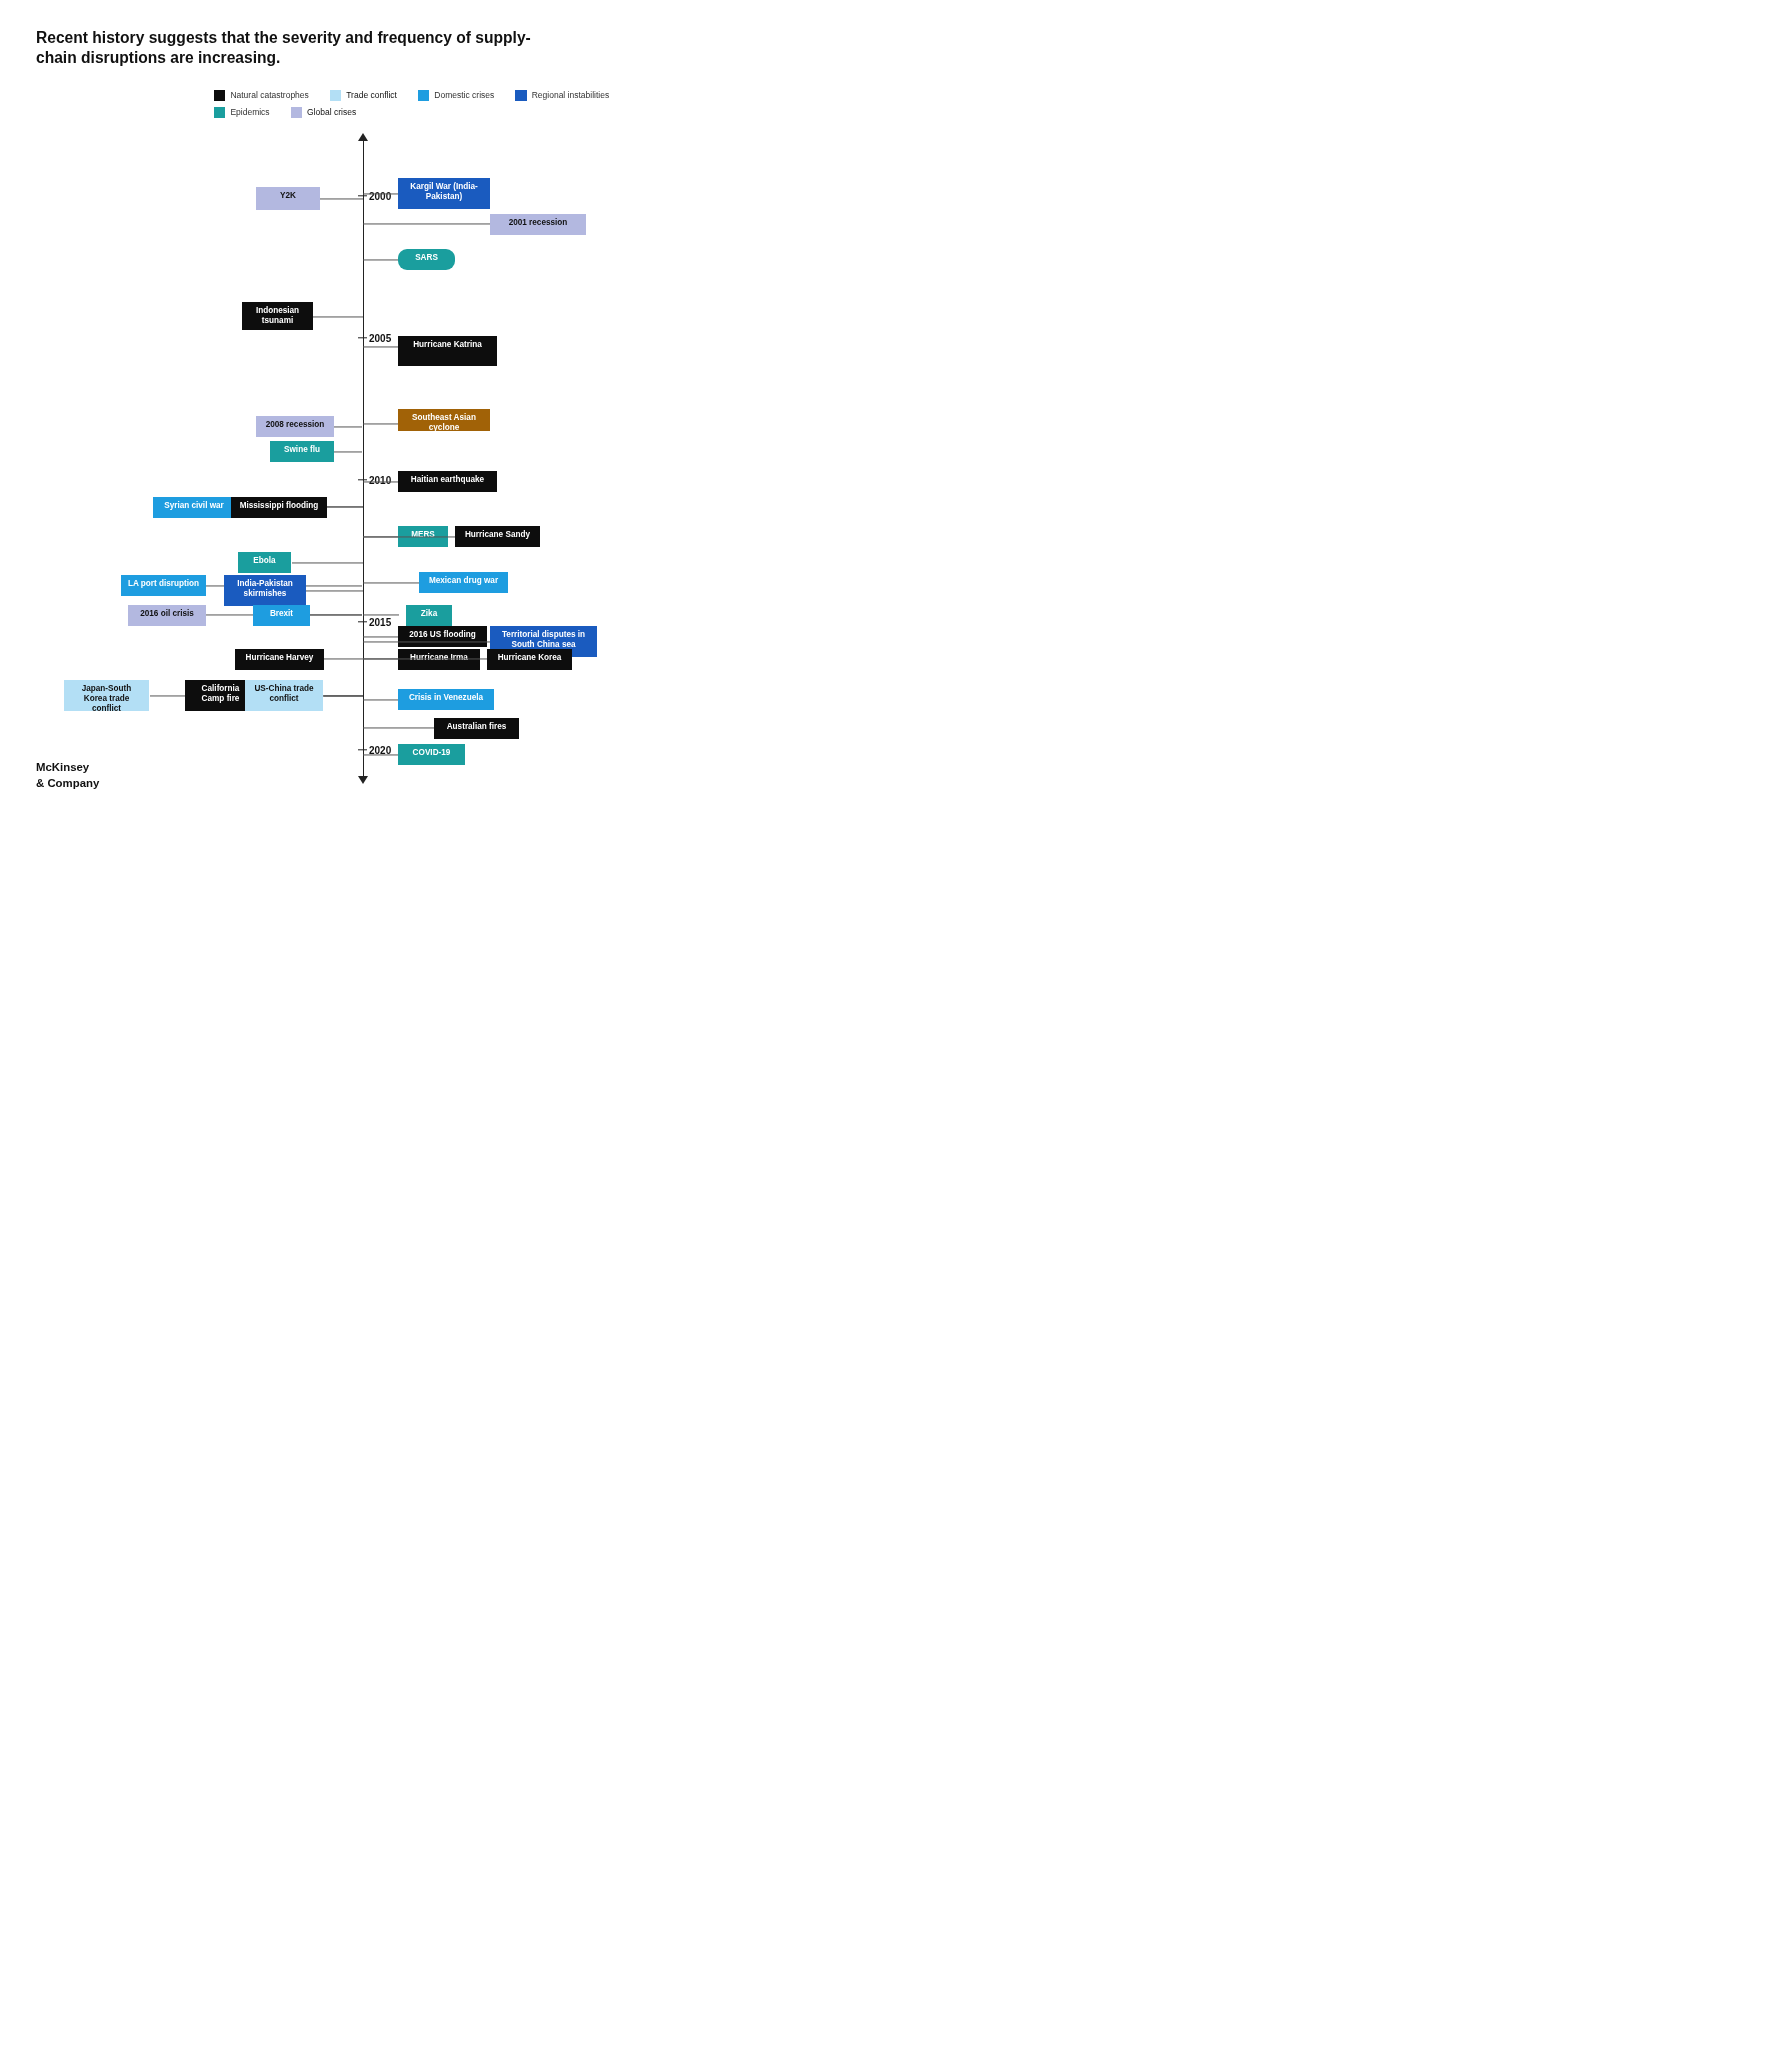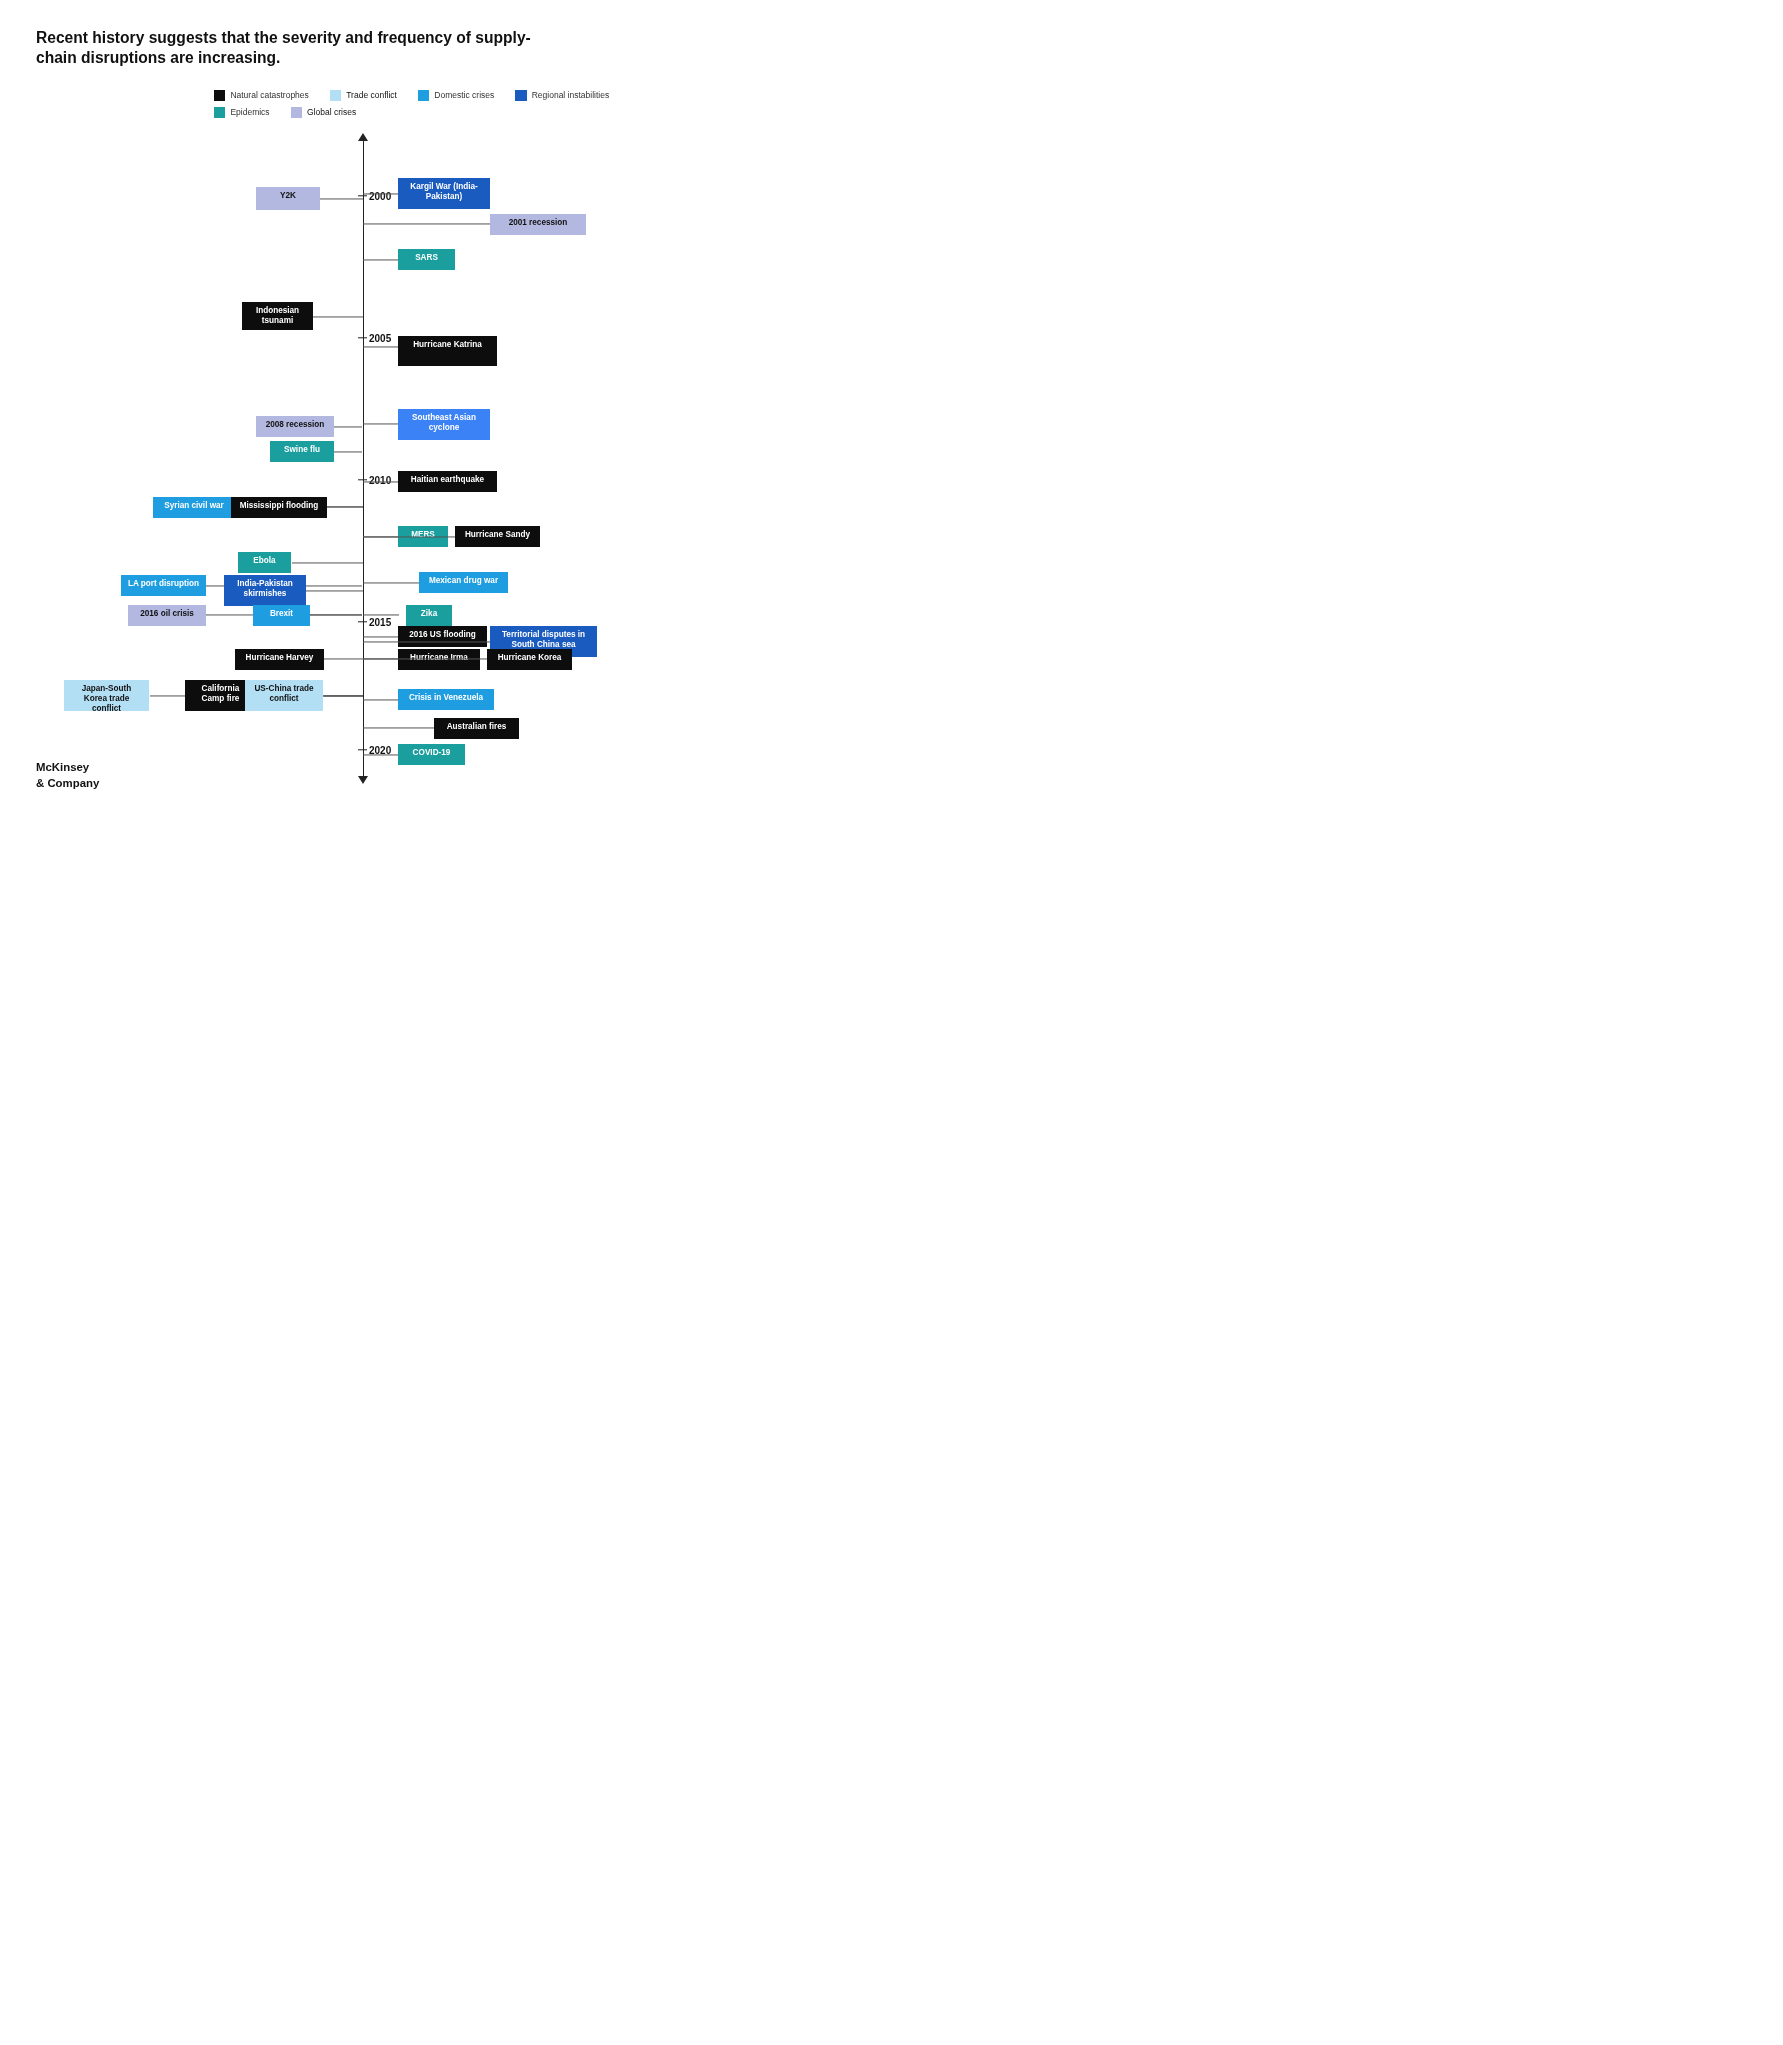--- a/index.html
+++ b/index.html
@@ -174,30 +174,30 @@
     <div class="tick" style="top: 611px;"></div>
     <div class="year-label" style="top: 611px;">2020</div>
     <div class="connector" style="left: 284px; width: 43px; top: 60px;"></div>
     <div class="event" style="background: rgb(179, 184, 224); color: rgb(17, 17, 17); width: 64px; height: 23px; top: 48px; left: 220px;">Y2K</div>
     <div class="connector" style="left: 327px; width: 36px; top: 55px;"></div>
     <div class="event" style="background: rgb(26, 91, 191); color: rgb(255, 255, 255); width: 92px; height: 31px; top: 39px; left: 362px;">Kargil War
 (India-Pakistan)</div>
     <div class="connector" style="left: 327px; width: 128px; top: 85px;"></div>
     <div class="event" style="background: rgb(179, 184, 224); color: rgb(17, 17, 17); width: 96px; height: 21px; top: 75px; left: 454px;">2001 recession</div>
     <div class="connector" style="left: 327px; width: 36px; top: 121px;"></div>
-    <div class="event" style="background: rgb(26, 158, 158); color: rgb(255, 255, 255); width: 57px; height: 21px; top: 110px; left: 362px;">SARS</div>
+    <div class="event" style="background: rgb(26, 158, 158); color: rgb(255, 255, 255); width: 57px; height: 21px; top: 110px; left: 362px; border-radius: 9px;">SARS</div>
     <div class="connector" style="left: 277px; width: 50px; top: 178px;"></div>
     <div class="event" style="background: rgb(13, 13, 13); color: rgb(255, 255, 255); width: 71px; height: 28px; top: 163px; left: 206px;">Indonesian
 tsunami</div>
     <div class="connector" style="left: 327px; width: 36px; top: 208px;"></div>
     <div class="event" style="background: rgb(13, 13, 13); color: rgb(255, 255, 255); width: 99px; height: 30px; top: 197px; left: 362px;">Hurricane Katrina</div>
     <div class="connector" style="left: 298px; width: 28px; top: 288px;"></div>
     <div class="event" style="background: rgb(179, 184, 224); color: rgb(17, 17, 17); width: 78px; height: 21px; top: 277px; left: 220px;">2008 recession</div>
     <div class="connector" style="left: 327px; width: 36px; top: 285px;"></div>
-    <div class="event" style="background: #3b82f6; color: rgb(255, 255, 255); width: 92px; height: 31px; top: 270px; left: 362px;">Southeast Asian
+    <div class="event" style="background: #a16207; color: rgb(255, 255, 255); width: 92px; height: 22px; top: 270px; left: 362px;">Southeast Asian
 cyclone</div>
     <div class="connector" style="left: 298px; width: 28px; top: 313px;"></div>
     <div class="event" style="background: rgb(26, 158, 158); color: rgb(255, 255, 255); width: 64px; height: 21px; top: 302px; left: 234px;">Swine flu</div>
     <div class="connector" style="left: 327px; width: 36px; top: 343px;"></div>
     <div class="event" style="background: rgb(13, 13, 13); color: rgb(255, 255, 255); width: 99px; height: 21px; top: 332px; left: 362px;">Haitian earthquake</div>
     <div class="connector" style="left: 199px; width: 128px; top: 368px;"></div>
     <div class="event" style="background: rgb(30, 157, 224); color: rgb(255, 255, 255); width: 82px; height: 21px; top: 358px; left: 117px;">Syrian civil war</div>
     <div class="connector" style="left: 291px; width: 36px; top: 368px;"></div>
     <div class="event" style="background: rgb(13, 13, 13); color: rgb(255, 255, 255); width: 96px; height: 21px; top: 358px; left: 195px;">Mississippi flooding</div>
     <div class="connector" style="left: 327px; width: 36px; top: 398px;"></div>

